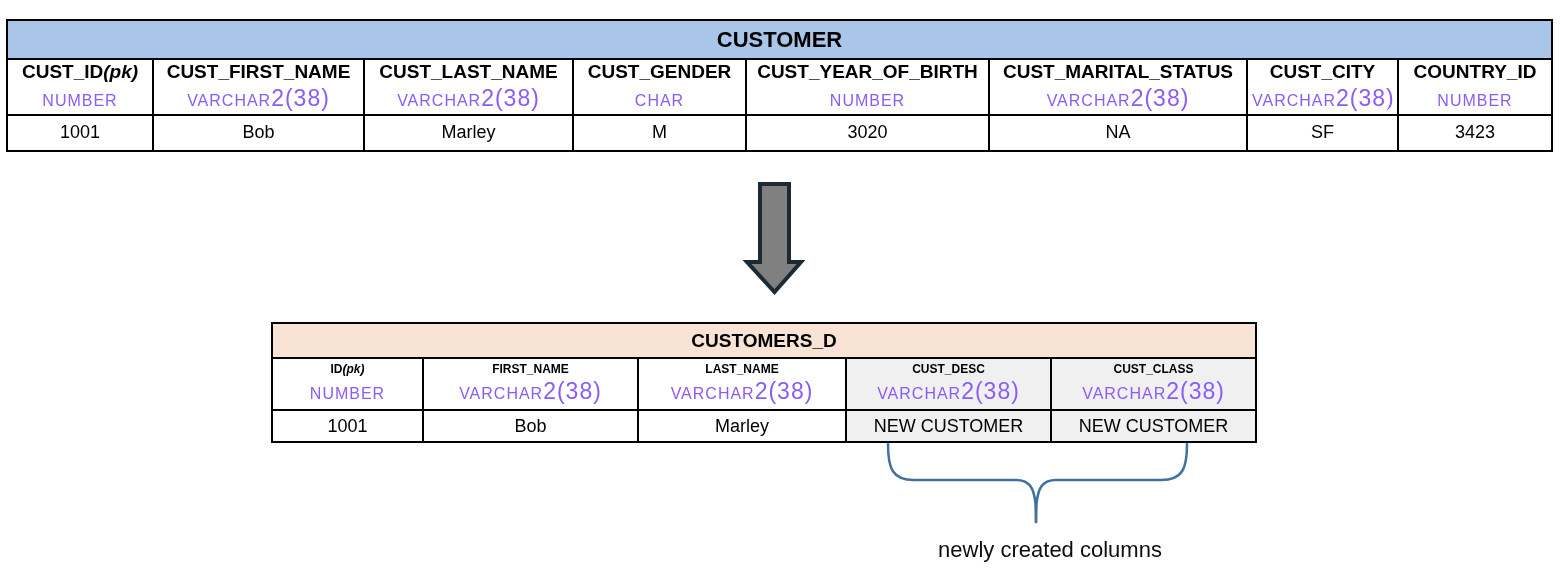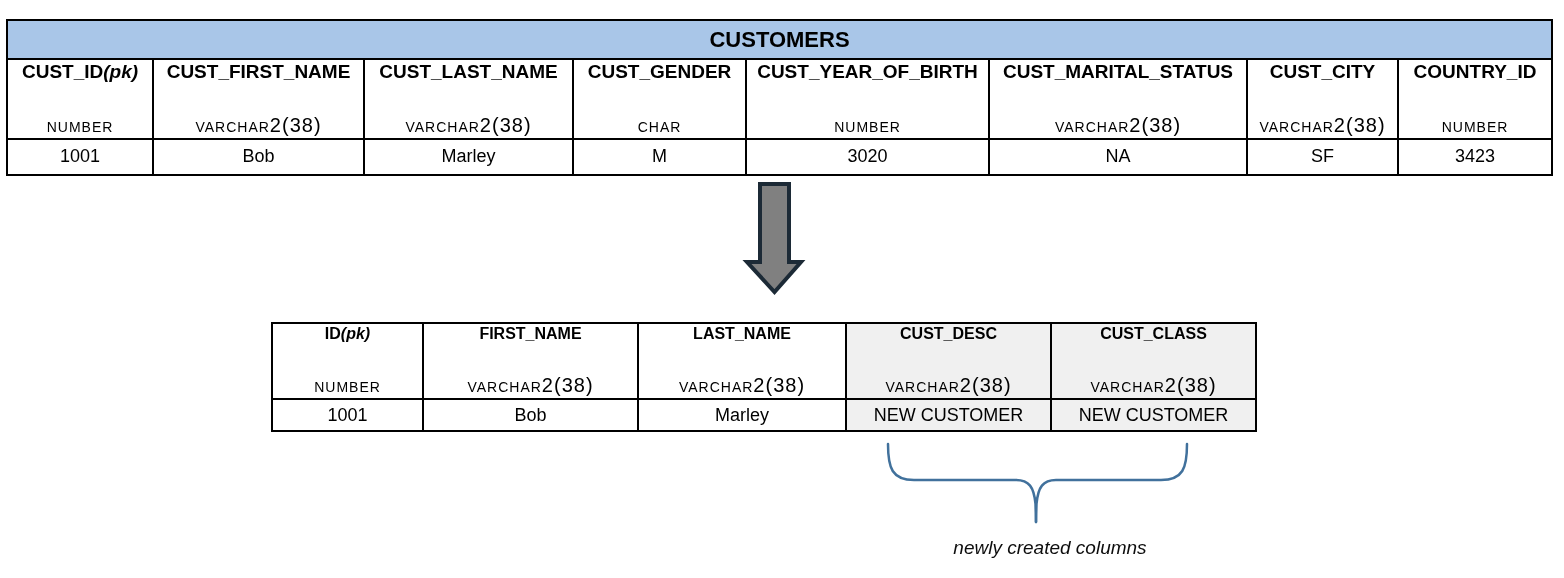--- a/index.html
+++ b/index.html
@@ -31,62 +31,60 @@
   }
   #customers-table{left:6px;top:19px;width:1545px;}
   #customers-table .title-row td{background:#A9C6E8;height:37px;}
   #customers-table .header-row td{height:49px;border-radius:21px;}
   #customers-table .data-row td{height:34px;font-size:18px;}
   #customersd-table{left:271px;top:322px;width:984px;}
   #customersd-table .title-row td{background:#F8E3D4;height:33px;font-size:19px;}
   #customersd-table .header-row td{height:50px;}
   #customersd-table .data-row td{height:30px;font-size:18px;}
   .col-name{font-weight:bold;font-size:19px;line-height:1.25;}
-  #customersd-table .col-name{font-size:16px;}
+  #customersd-table .col-name{font-size:12px;}
   .pk{font-style:italic;font-weight:bold;}
   .col-type{
-    font-size:20px;
+    font-size:23px;
     line-height:1.3;
     text-transform:lowercase;
     font-variant:small-caps;
     letter-spacing:1px;
-    color:#000000;
-    margin-top:28px;
+    color:#8b5cf6;
   }
   td.hl{background:#F0F0F0;}
   .arrow-wrap{position:absolute;left:740px;top:180px;width:70px;height:118px;}
   .brace-wrap{position:absolute;left:880px;top:438px;width:320px;height:90px;}
   .annotation-label{
     position:absolute;
     left:890px;top:537px;width:320px;
     text-align:center;
-    font-size:19px;
+    font-size:22px;
     color:#0d0d0d;
-    font-style:italic;
   }
 </style>
 </head>
 <body>
 
 <div class="canvas">
 
   <table class="dbtable" id="customers-table">
     <colgroup>
       <col style="width:146px">
         <col style="width:211px">
         <col style="width:209px">
         <col style="width:173px">
       <col style="width:243px">
         <col style="width:258px">
         <col style="width:151px">
         <col style="width:154px">
     </colgroup>
     <tbody>
         <tr class="title-row">
-      <td colspan="8">CUSTOMERS</td>
+      <td colspan="8">CUSTOMER</td>
     </tr>
     <tr class="header-row">
       <td>
         <div class="col-name"><span>CUST_ID</span><span class="pk">(pk)</span></div>
         <div class="col-type">NUMBER</div>
       </td>
       <td>
         <div class="col-name"><span>CUST_FIRST_NAME</span><span class="pk"></span></div>
         <div class="col-type">VARCHAR2(38)</div>
       </td>
@@ -136,20 +134,23 @@
 
   <table class="dbtable" id="customersd-table">
     <colgroup>
       <col style="width:151px">
         <col style="width:215px">
         <col style="width:208px">
         <col style="width:205px">
         <col style="width:205px">
     </colgroup>
     <tbody>
+        <tr class="title-row">
+      <td colspan="5">CUSTOMERS_D</td>
+    </tr>
     <tr class="header-row">
       <td>
         <div class="col-name"><span>ID</span><span class="pk">(pk)</span></div>
         <div class="col-type">NUMBER</div>
       </td>
       <td>
         <div class="col-name"><span>FIRST_NAME</span><span class="pk"></span></div>
         <div class="col-type">VARCHAR2(38)</div>
       </td>
       <td>

